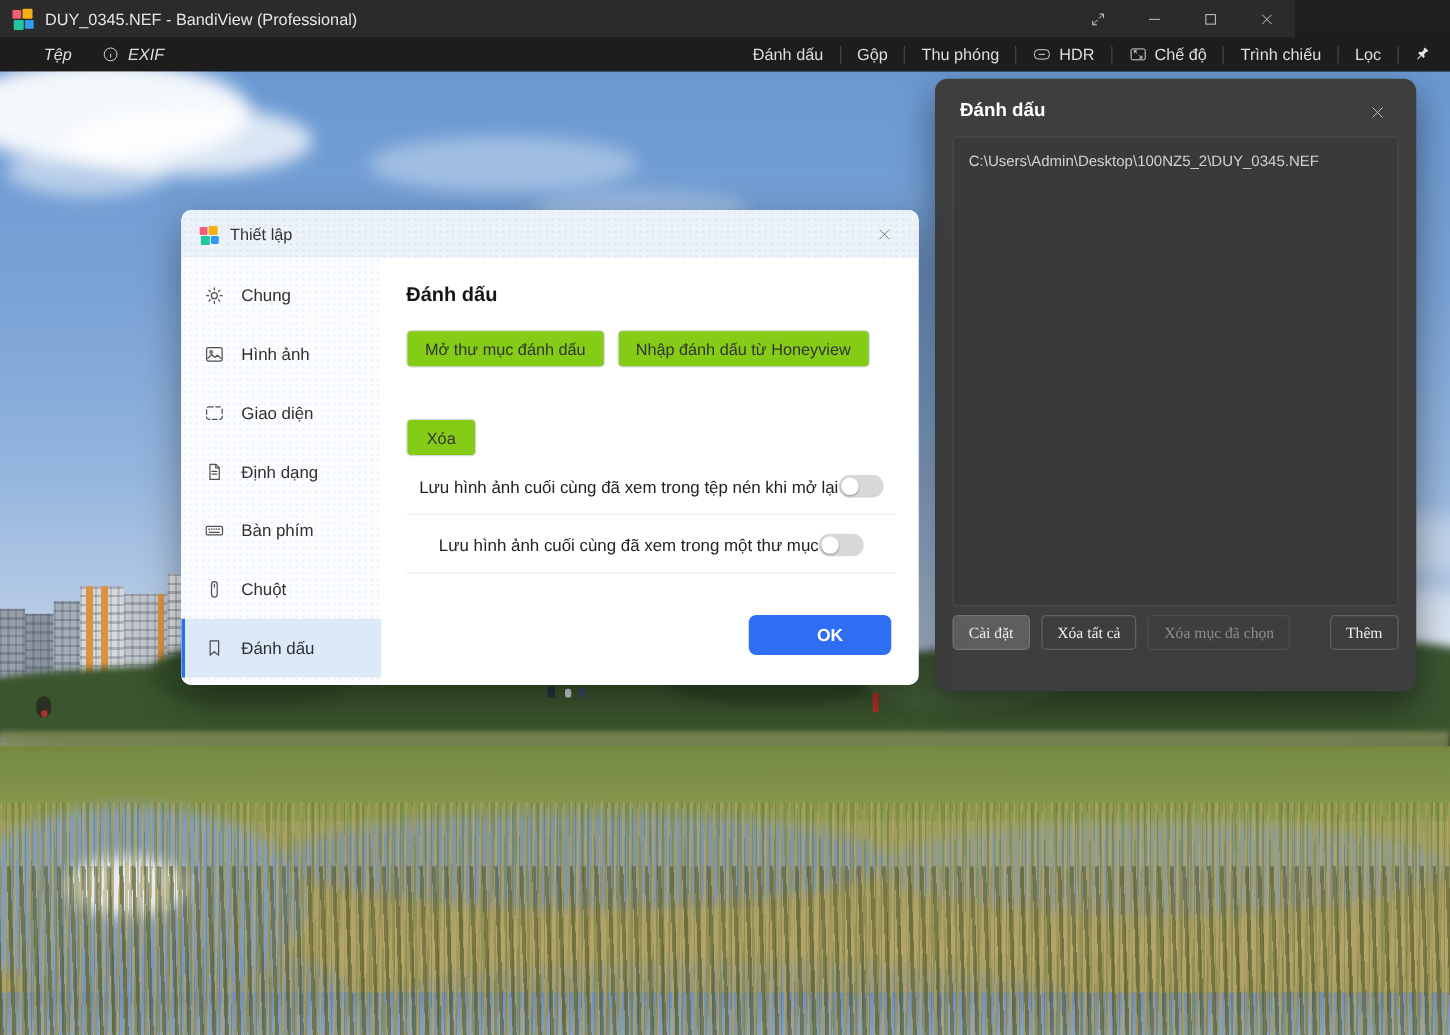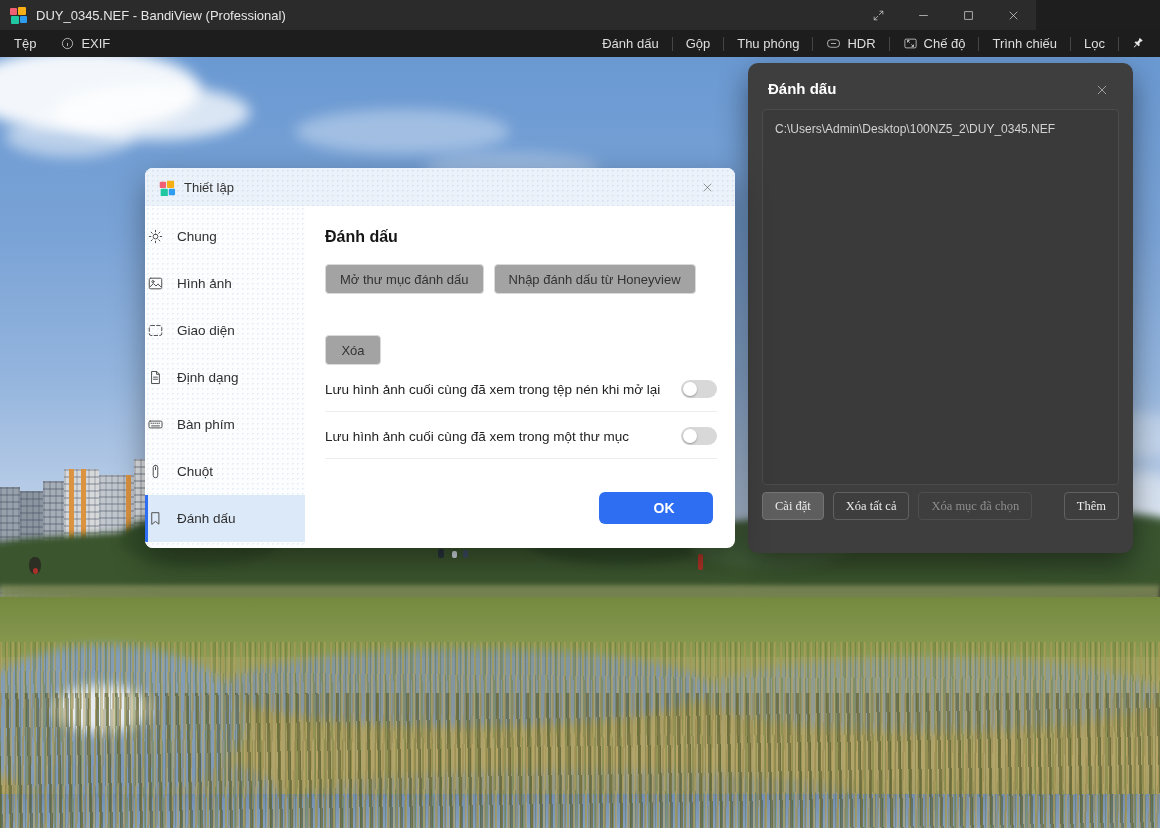--- a/index.html
+++ b/index.html
@@ -15,21 +15,21 @@
   .app-logo .sq-pink { left:0; top:1px; background:#f25f72; }
   .app-logo .sq-yellow { left:8px; top:0; background:#f6b015; width:8px; height:8px; }
   .app-logo .sq-teal { left:1px; top:9px; background:#1fc8a0; width:8px; height:8px; }
   .app-logo .sq-blue { left:10px; top:9px; background:#2e9df0; }
   .win-controls { margin-left:auto; display:flex; height:30px; }
   .win-btn { width:45px; height:30px; display:flex; align-items:center; justify-content:center; color:#dcdcdc; }
   .win-btn svg { width:13px; height:13px; stroke:#dcdcdc; stroke-width:1.3; fill:none; }
 
   .menubar { position:absolute; left:0; top:30px; width:1160px; height:27px; background:#1d1d1d;
     display:flex; align-items:center; color:#dedede; font-size:13px; z-index:40; }
-  .menu-left { display:flex; align-items:center; padding-left:4px; gap:4px; }
+  .menu-left { display:flex; align-items:center; padding-left:25px; gap:4px;font-style:italic; }
   .menu-item { padding:0 10px; height:27px; display:flex; align-items:center; gap:6px; cursor:default; white-space:nowrap; }
   .menu-right { margin-left:auto; display:flex; align-items:center; padding-right:8px; }
   .msep { width:1px; height:14px; background:#454545; margin:0 3px; }
   .mi-icon svg { width:15px; height:15px; stroke:#dedede; stroke-width:1.2; fill:none; }
   .pin-btn { width:30px; display:flex; justify-content:center; }
 
   
   .photo { position:absolute; left:0; top:57px; width:1160px; height:771px; overflow:hidden; z-index:1; }
   .sky { position:absolute; left:0; top:0; right:0; height:510px;
     background:linear-gradient(180deg,#6a99d2 0%,#7aa3d6 35%,#93b4dd 62%,#b6cbe6 85%,#c9d7ec 100%); }
@@ -110,37 +110,37 @@
   .settings-tb { height:38px; background:#ecf2fa; display:flex; align-items:center; padding:0 14px;
     background-image:radial-gradient(rgba(110,140,185,.14) 1px, transparent 1px); background-size:5px 5px; }
   .settings-tb .app-logo { width:15px; height:15px; margin:0 10px 0 0; transform:scale(.9); }
   .settings-title { font-size:13px; color:#333; }
   .dlg-close { margin-left:auto; width:28px; height:28px; display:flex; align-items:center; justify-content:center; }
   .dlg-close svg { width:13px; height:13px; stroke:#555; stroke-width:1.1; fill:none; }
 
   .settings-body { display:flex; height:342px; }
   .s-sidebar { width:160px; flex:0 0 auto; background:#fbfdff; padding-top:7px;
     background-image:radial-gradient(rgba(110,140,185,.12) 1px, transparent 1px); background-size:5px 5px; }
-  .s-item { position:relative; height:47px; display:flex; align-items:center; gap:13px; padding-left:2px;
+  .s-item { position:relative; height:47px; display:flex; align-items:center; gap:13px; padding-left:18px;
     font-size:13.5px; color:#2f2f2f; cursor:default; }
   .s-item svg { width:17px; height:17px; stroke:#4f4f4f; stroke-width:1.4; fill:none;
     stroke-linecap:round; stroke-linejoin:round; flex:0 0 auto; }
   .s-item.selected { background:#dbe9f9; }
   .s-item.selected::before { content:""; position:absolute; left:0; top:0; bottom:0; width:3px; background:#2d6ef2; }
 
   .s-content { flex:1; position:relative; padding:22px 18px 0 20px; }
   .c-heading { font-size:16px; font-weight:bold; color:#161616; }
   .btn-row { display:flex; gap:10px; margin-top:18px; }
-  .lt-btn { height:30px; padding:0 14px; background:#a3a3a3; border:1px solid #d9d9d9; border-radius:4px;
+  .lt-btn { height:30px; padding:0 14px; background:#84cc16; border:1px solid #d9d9d9; border-radius:4px;
     font-size:13px; color:#333; display:flex; align-items:center; justify-content:center; white-space:nowrap;
     font-family:inherit; }
   .hist-head { margin-top:41px; display:flex; align-items:center; justify-content:space-between; }
   .hist-title { font-size:15.5px; font-weight:bold; color:#161616; }
   .clear-btn { width:56px; height:30px; }
-  .toggle-row { height:45px; display:flex; align-items:center; justify-content:space-between;
+  .toggle-row { height:45px; display:flex; align-items:center; justify-content:center;
     border-bottom:1px solid #ededed; margin-top:2px; }
   .toggle-row .lbl { font-size:13.5px; color:#222; }
   .toggle { position:relative; width:36px; height:18px; border-radius:9px; background:#d8d8d8; flex:0 0 auto; }
   .toggle .knob { position:absolute; left:2px; top:2px; width:14px; height:14px; border-radius:50%;
     background:#fff; box-shadow:0 1px 2px rgba(0,0,0,.3); }
   .ok-btn { position:absolute; right:22px; bottom:24px; width:114px; height:32px; background:#2d6ef2;
     border:none; border-radius:6px; color:#fff; font-size:14px; font-weight:bold; font-family:inherit;padding-left:16px; }
 
   
   .bm-panel { position:absolute; left:748px; top:63px; width:385px; height:490px; background:#3e3e3e;

